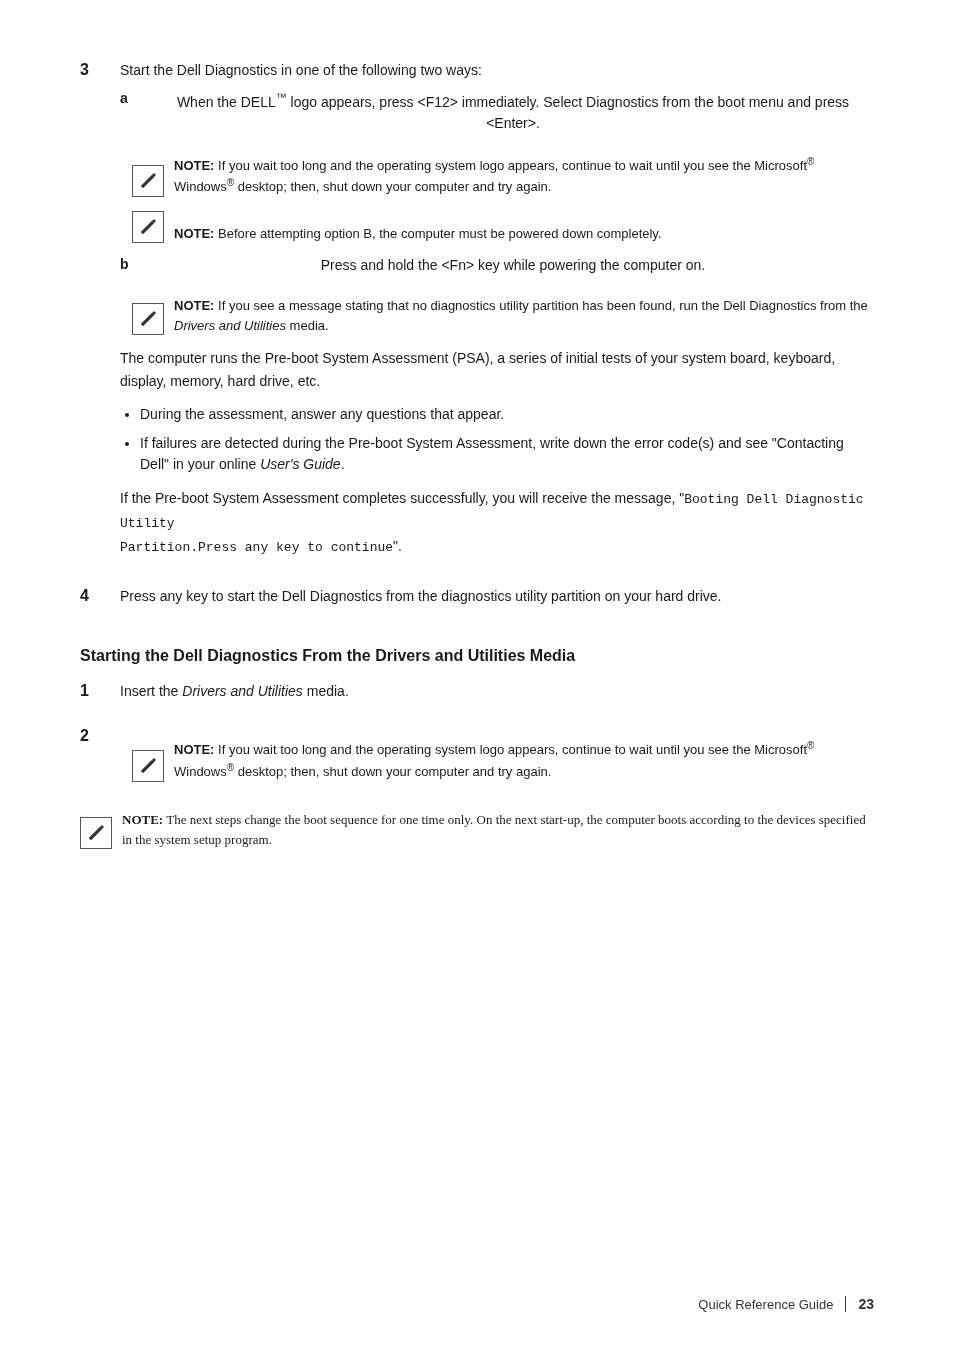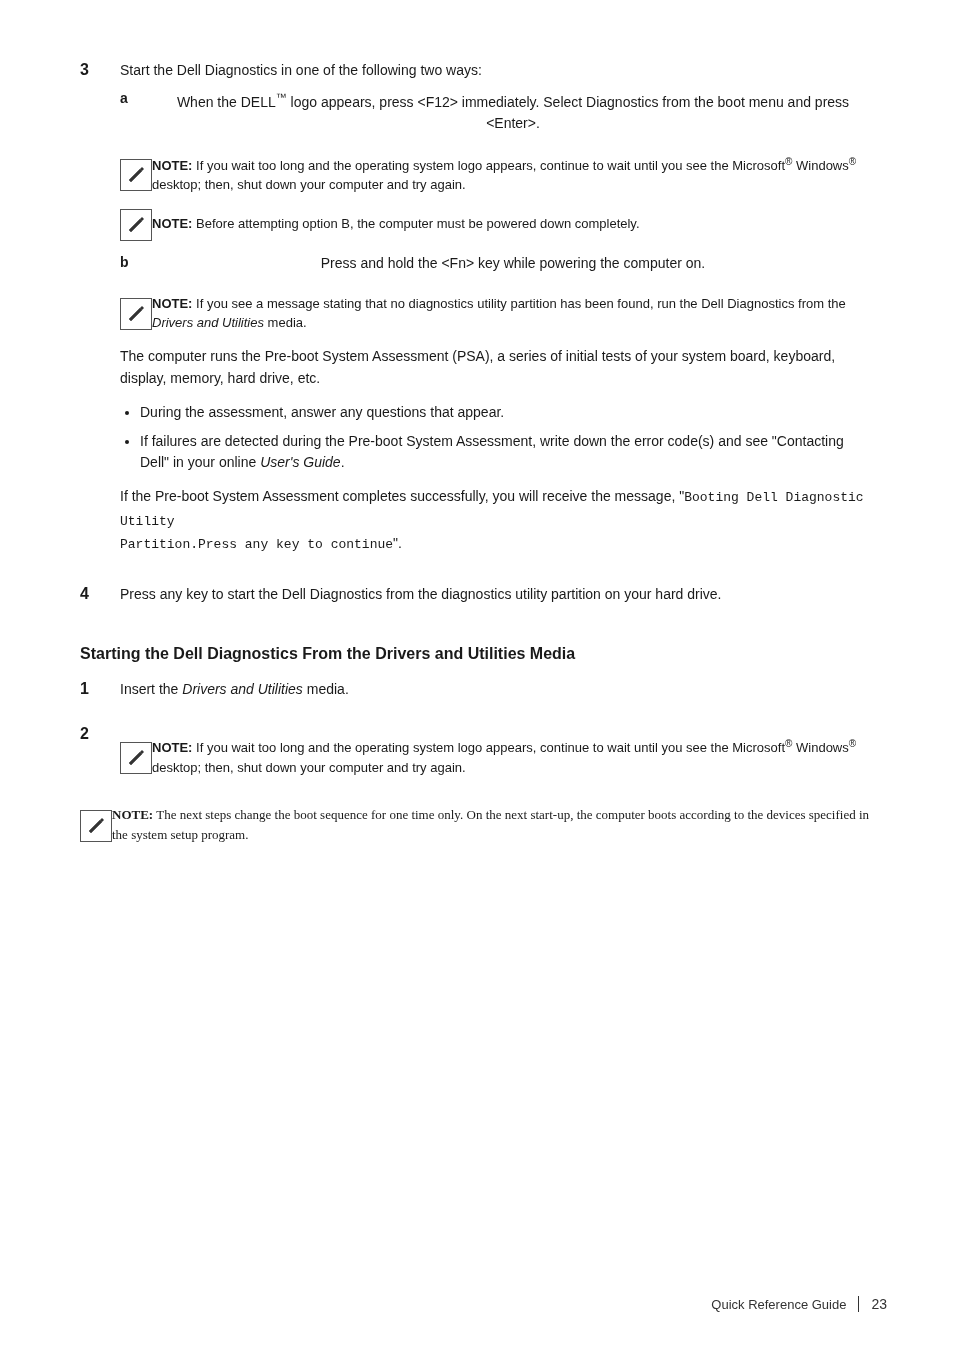--- a/index.html
+++ b/index.html
@@ -59,22 +59,23 @@
       padding-top: 1px;
     }
 
     .sub-step-content {
       flex: 1;
       text-align: center;
     }
 
     .note-box {
       display: flex;
-      margin: 12px 0 12px 0;
-      align-items: center;
+      margin: 12px 0 12px 12px;
+      gap: 10px;
+      align-items: flex-end;
     }
 
     .note-icon {
       width: 32px;
       height: 32px;
       border: 1px solid #555;
       display: flex;
       align-items: center;
       justify-content: center;
       flex-shrink: 0;
@@ -122,36 +123,36 @@
 
     .paragraph {
       font-size: 14px;
       line-height: 1.6;
       margin-bottom: 12px;
     }
 
     .footer {
       position: absolute;
       bottom: 40px;
-      right: 67px;
+      right: 80px;
       display: flex;
       align-items: center;
       gap: 12px;
       font-size: 13px;
       color: #333;
     }
 
     .footer-divider {
       width: 1px;
       height: 16px;
       background: #333;
     }
 
     .footer-page {
-      font-weight: normal;
+      font-weight: bold;
       font-size: 14px;
     }
 
     .tm {
       font-size: 11px;
       vertical-align: super;
     }
 
     sup {
       font-size: 10px;

